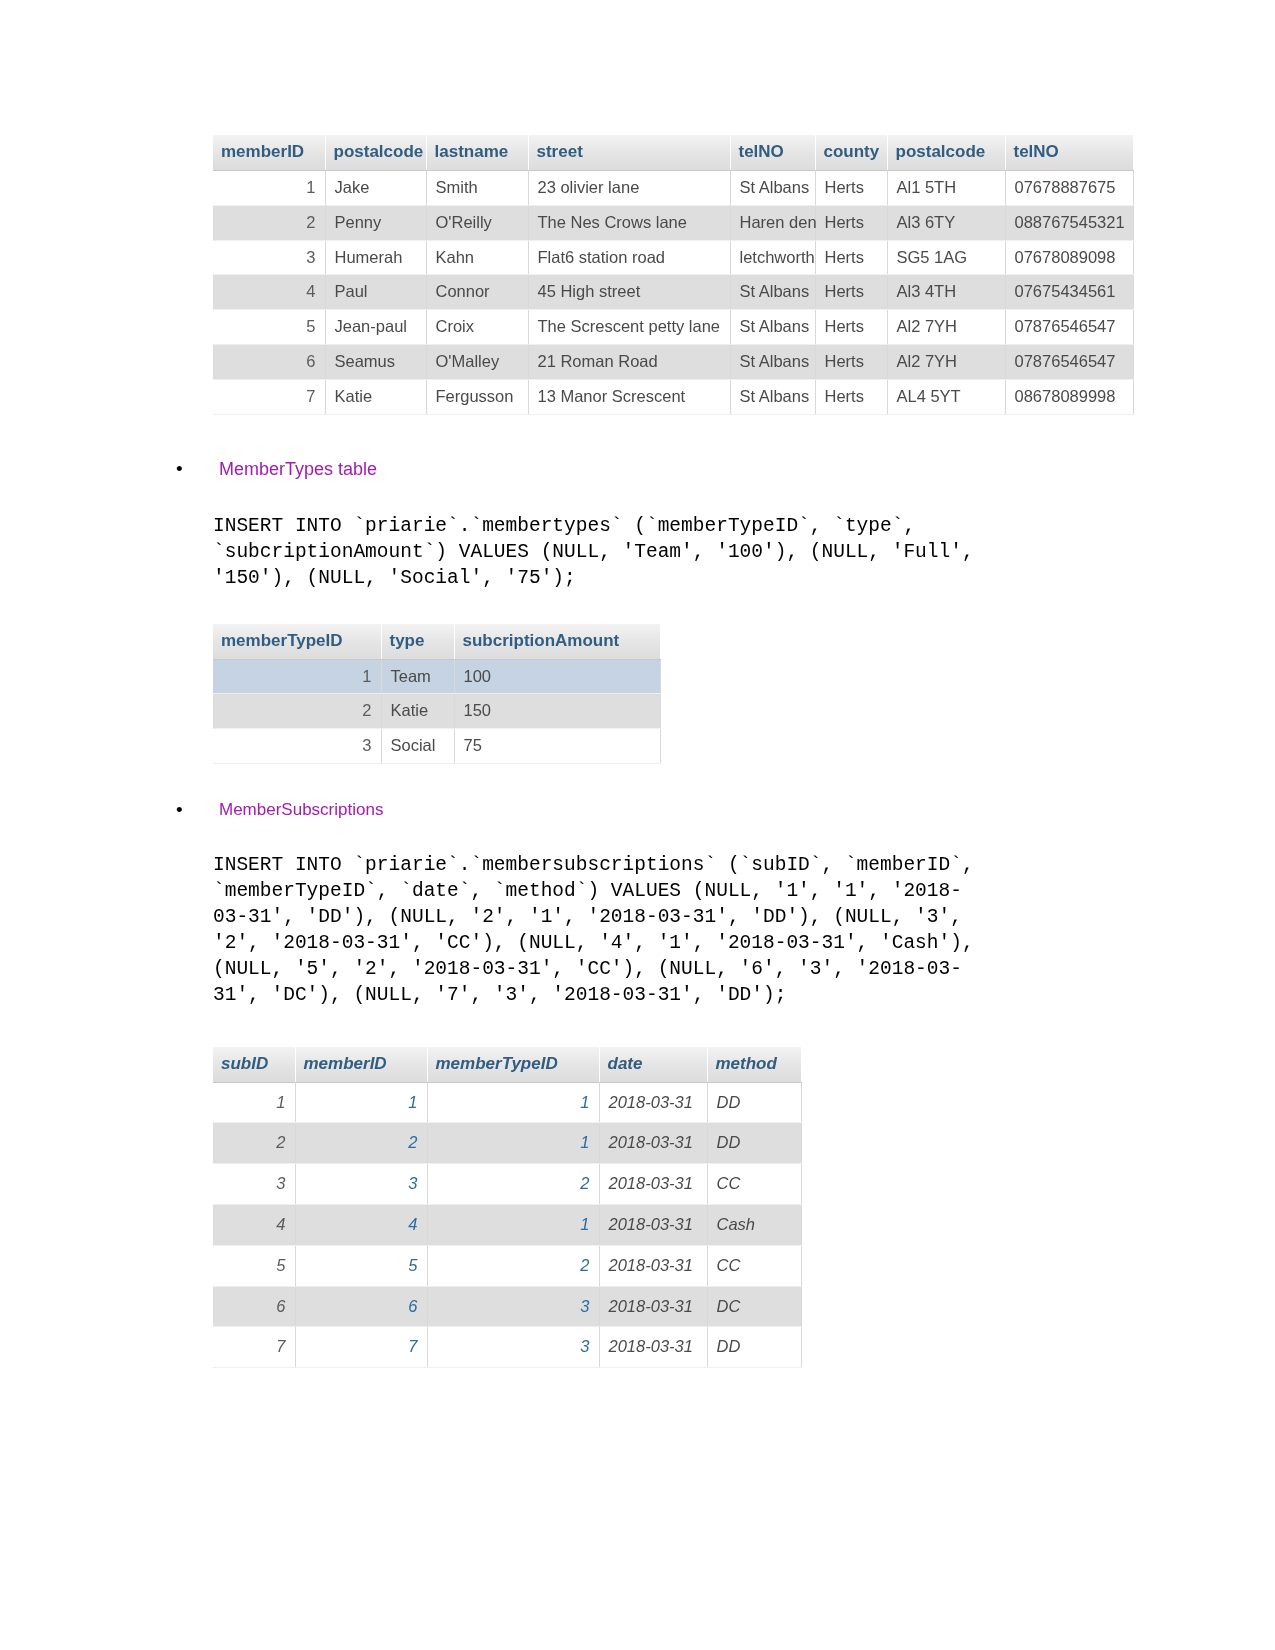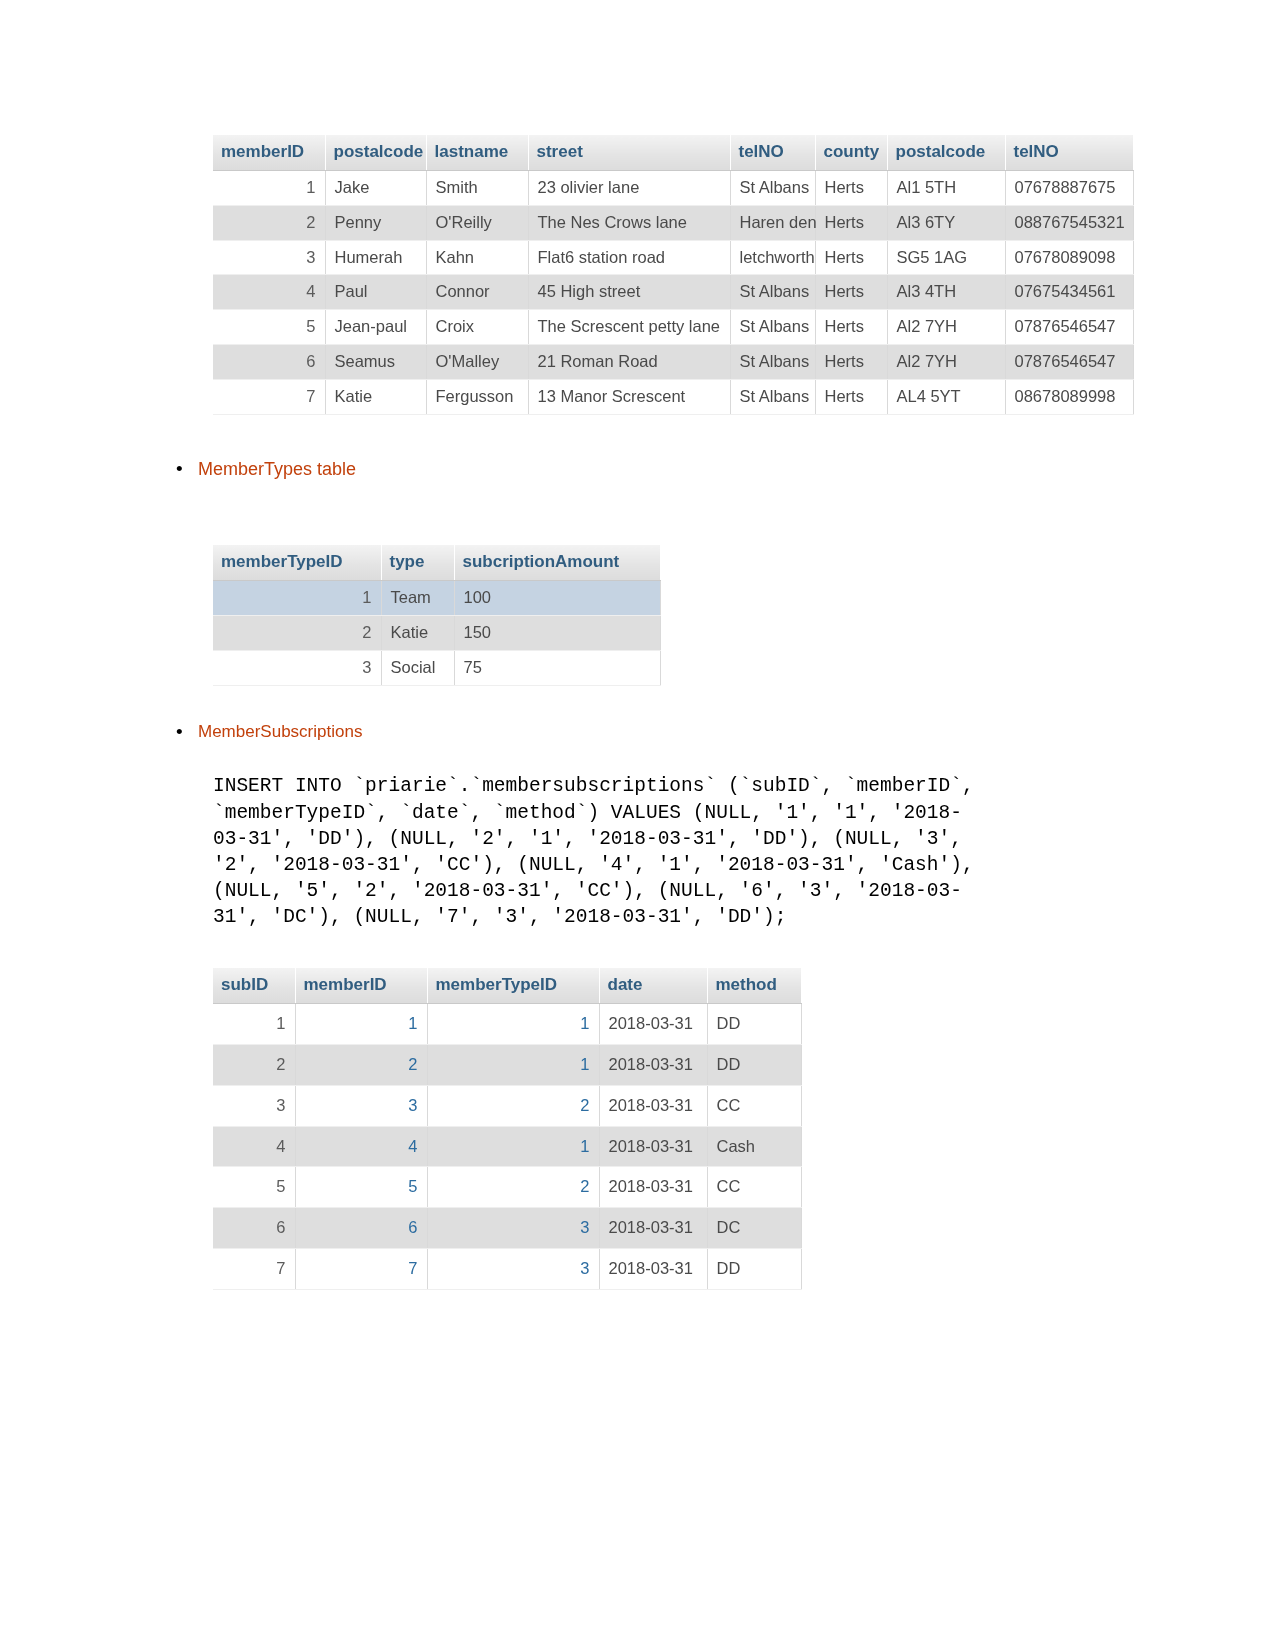--- a/index.html
+++ b/index.html
@@ -70,44 +70,44 @@
   #members-table col.c6 { width: 118px; }
   #members-table col.c7 { width: 128px; }
 
   
   #membertypes-table { margin-left: 213px; width: 447px; }
   #membertypes-table col.t0 { width: 168px; }
   #membertypes-table col.t1 { width: 73px; }
   #membertypes-table col.t2 { width: 206px; }
 
   
-  #subs-table { margin-left: 213px; width: 588px; }
+  #subs-table { margin-left: 213px; width: 588px; font-style: italic; }
   #subs-table col.s0 { width: 82px; }
   #subs-table col.s1 { width: 132px; }
   #subs-table col.s2 { width: 172px; }
   #subs-table col.s3 { width: 108px; }
   #subs-table col.s4 { width: 94px; }
   #subs-table td { padding-top: 10px; padding-bottom: 10px; }
 
   
   .bullet-row {
     display: flex;
     align-items: flex-start;
   }
   .bullet-dot {
     width: 14px;
     margin-left: 176px;
     font-size: 19px;
     line-height: 1.1;
     color: #000;
   }
   .bullet-text {
-    margin-left: 8px;
+    margin-left: 29px;
     font-size: 18px;
-    color: #c2410c;
+    color: #a21caf;
     line-height: 1.2;
   }
   .bullet-text.big { font-size: 17px; }
 
   pre.sql {
     margin: 0;
     margin-left: 213px;
     font-family: "Liberation Mono", monospace;
     font-size: 19.5px;
     line-height: 1.34;
@@ -230,20 +230,23 @@
 
   <div class="sp-a"></div>
 
   <div class="bullet-row">
     <div class="bullet-dot">•</div>
     <div class="bullet-text">MemberTypes table</div>
   </div>
 
   <div class="sp-b"></div>
 
+  <pre class="sql">INSERT INTO `priarie`.`membertypes` (`memberTypeID`, `type`,
+`subcriptionAmount`) VALUES (NULL, 'Team', '100'), (NULL, 'Full',
+'150'), (NULL, 'Social', '75');</pre>
 
   <div class="sp-c"></div>
 
   <table class="grid" id="membertypes-table">
     <colgroup>
         <col class="t0">
         <col class="t1">
         <col class="t2">
       </colgroup>
     <thead>

